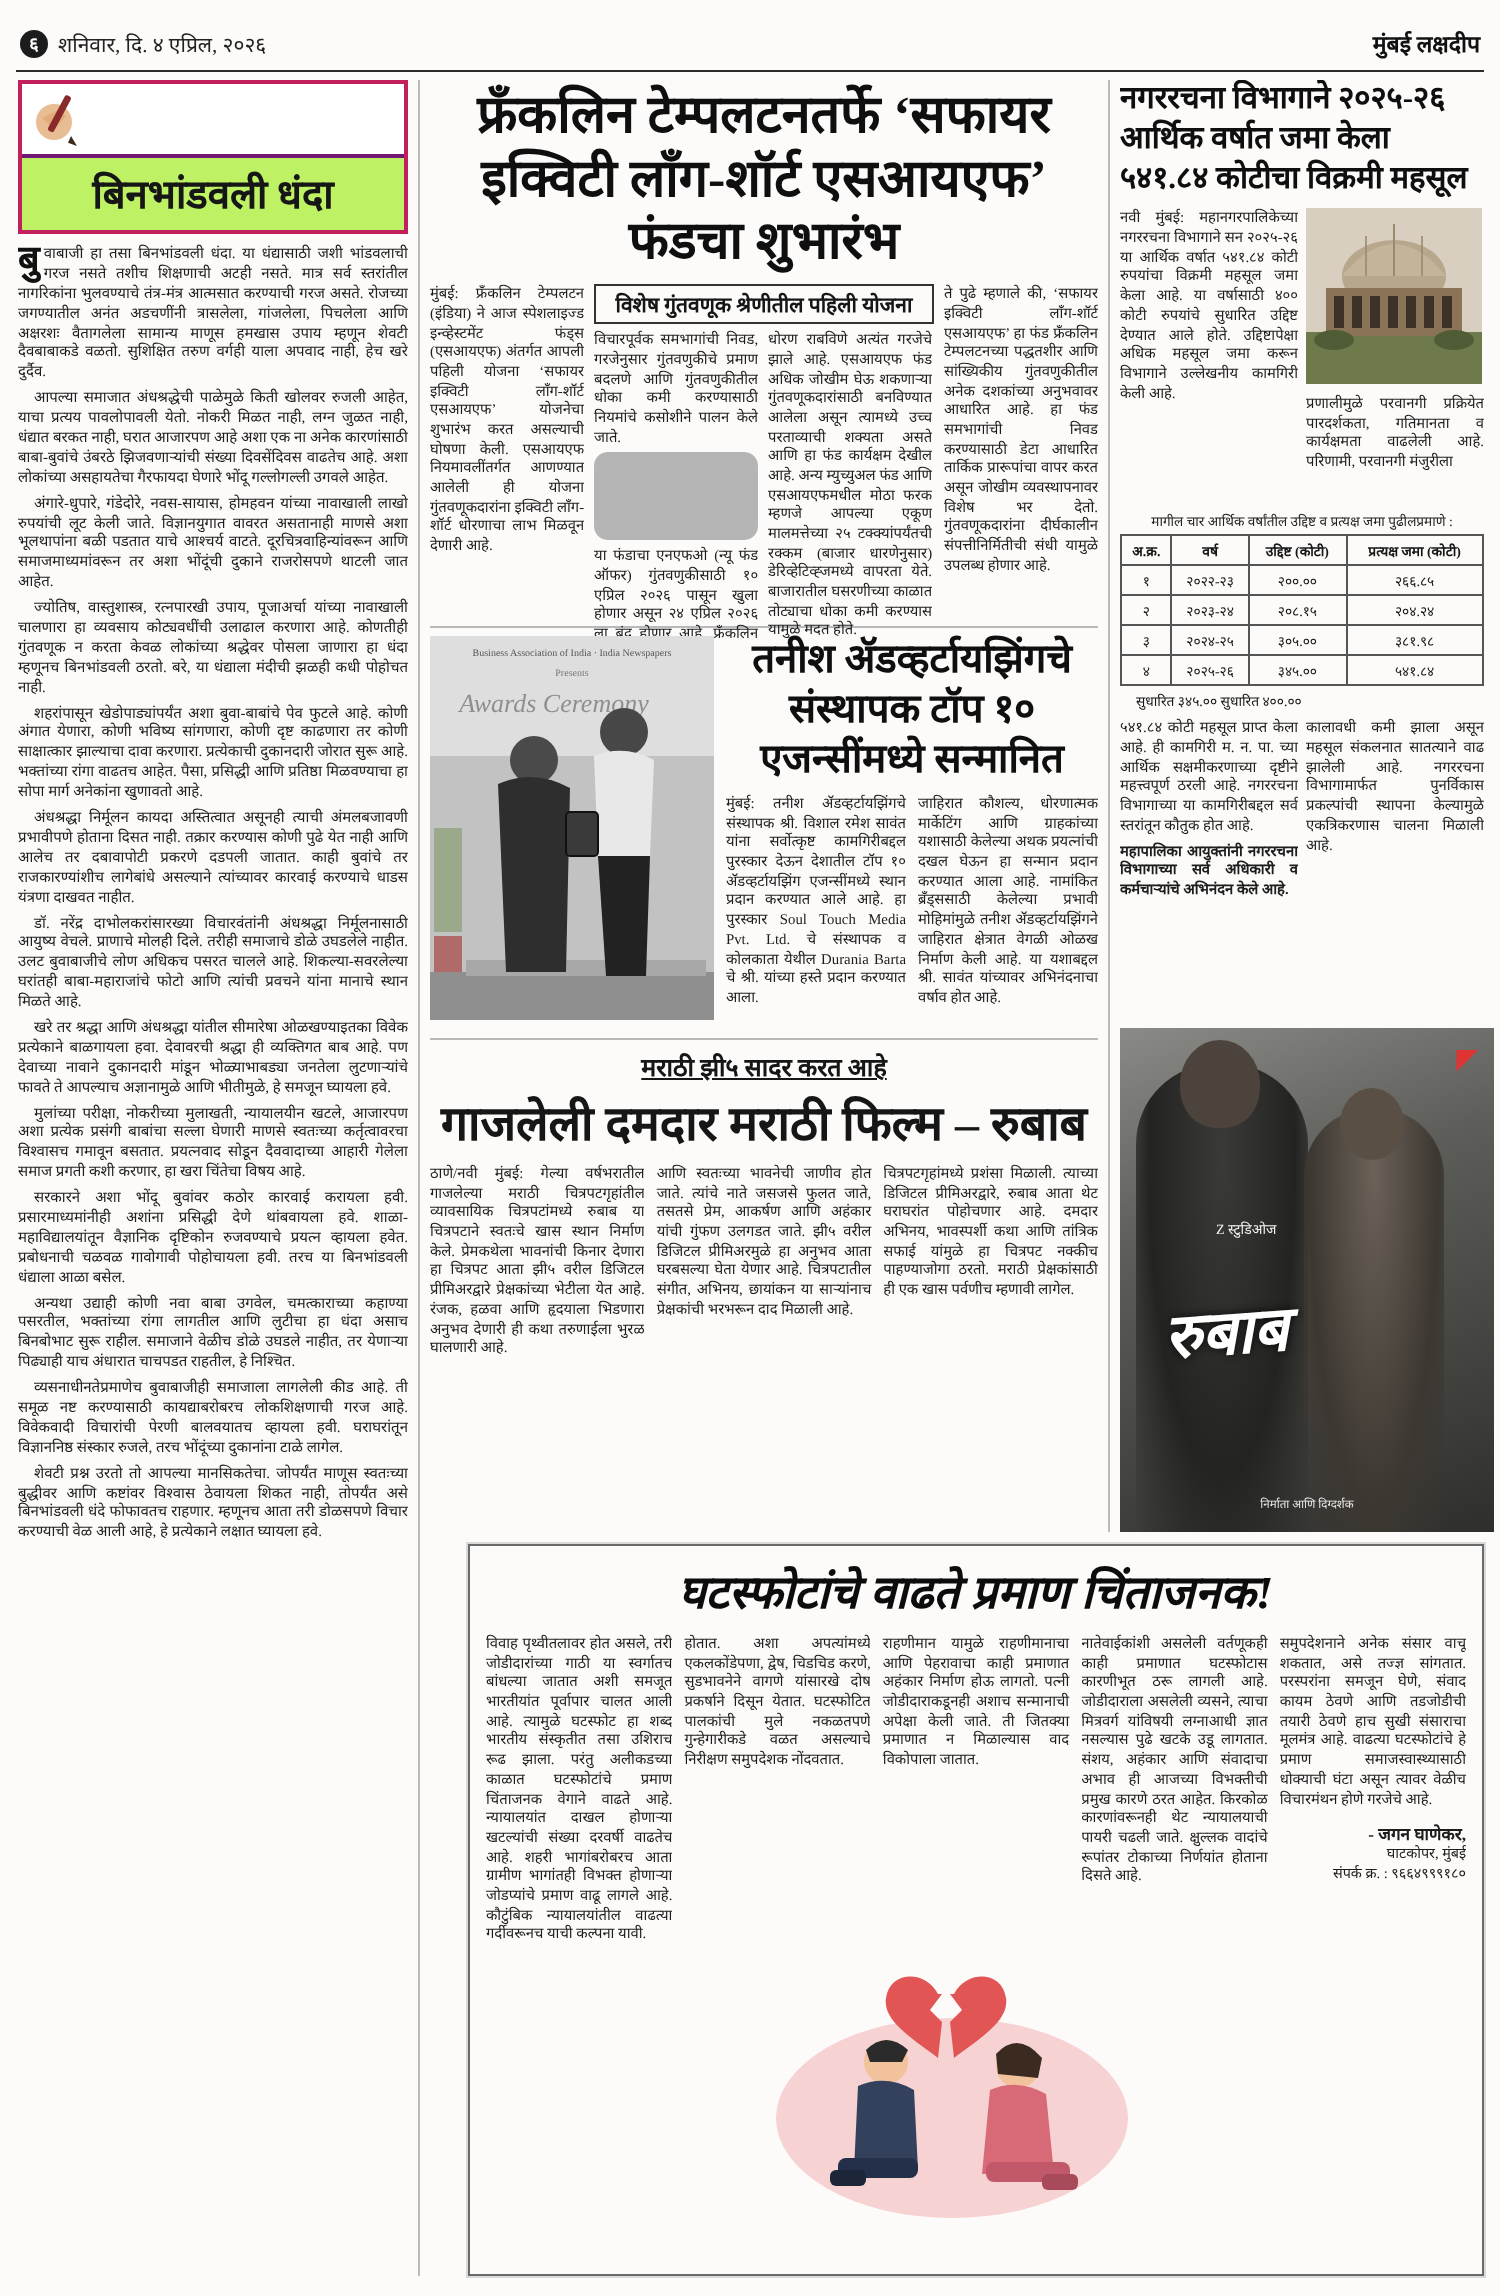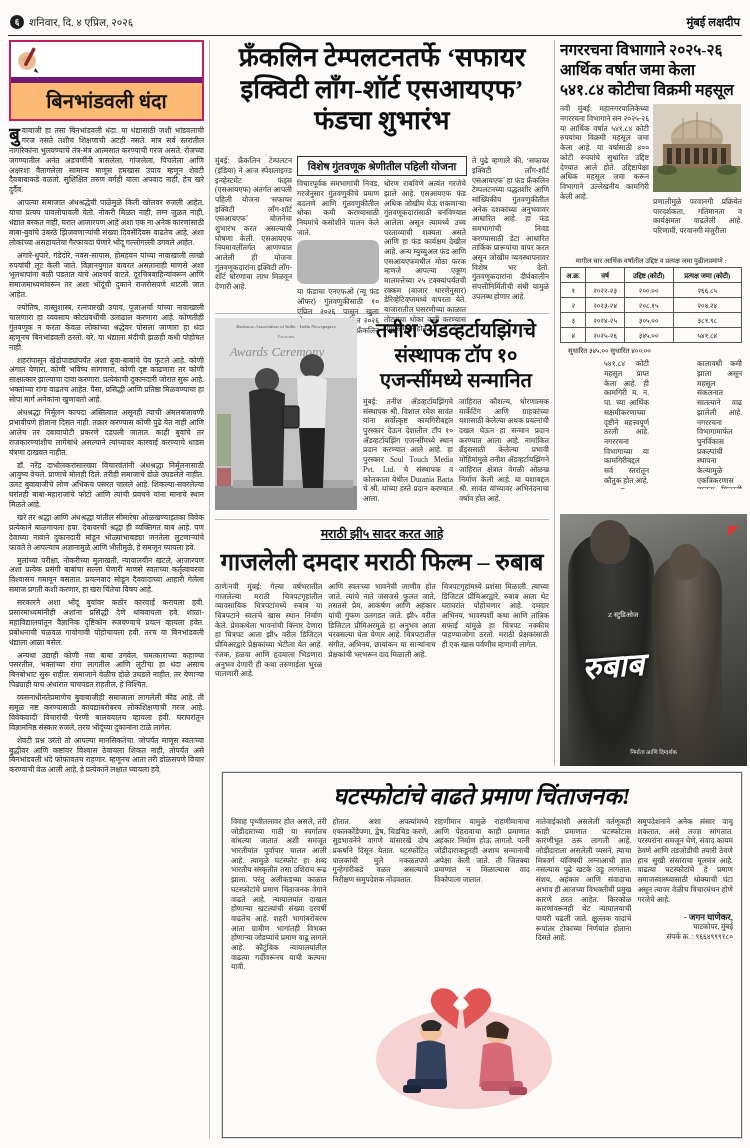--- a/index.html
+++ b/index.html
@@ -21,35 +21,35 @@
   .left-col { width:202px; border-right:1px solid #b9b9b9; padding:0 5px 0 1px; }
   .right-region { width:532px; padding-left:5px; }
   .top-zone { display:flex; }
   .mid-col { width:340px; border-right:1px solid #b9b9b9; padding-right:5px; }
   .rt-col { width:187px; padding-left:5px; }
 
   
   .ed-box { border:2.5px solid #c2205c; background:#fff; }
   .ed-head { display:flex; align-items:center; gap:4px; padding:3px 4px 2px 4px; }
   .ed-label { color:#cf1a5e; font-size:27px; font-weight:bold; letter-spacing:.5px; }
-  .ed-band { background:#fdba74; border-top:6px solid #701a75; text-align:center; padding:4px 0 5px 0; }
+  .ed-band { background:#bef264; border-top:2px solid #701a75; text-align:center; padding:4px 0 5px 0; }
   .ed-title { font-size:20px; font-weight:bold; color:#161616; }
   .ed-text { margin-top:5px; height:998px; overflow:hidden; font-size:7.5px; line-height:1.32; text-align:justify; color:#1d1d1d; }
   .ed-text p { margin-bottom:3px; text-indent:8px; }
   .ed-text p.first { text-indent:0; }
   .dropcap { float:left; font-size:19px; line-height:.9; font-weight:bold; padding-right:2px; color:#111; }
 
   
   .bodytxt { font-size:7.4px; line-height:1.31; text-align:justify; color:#1d1d1d; overflow:hidden; }
   .bodytxt p { margin-bottom:3px; }
 
   
   .franklin { height:274px; border-bottom:1px solid #b9b9b9; padding-top:2px; }
   .fr-headline { font-size:26px; line-height:1.22; font-weight:bold; text-align:center; color:#0f0f0f; }
-  .fr-body { display:flex; gap:5px; margin-top:19px; height:184px; }
+  .fr-body { display:flex; gap:5px; margin-top:5px; height:184px; }
   .fr-c { width:78px; }
   .fr-mid { width:172px; }
   .fr-sub { border:1px solid #333; font-weight:bold; font-size:10.5px; text-align:center; padding:2px 1px; margin-bottom:3px; }
   .fr-midcols { display:flex; gap:5px; height:158px; overflow:hidden; }
   .fr-midcols .fr-c { width:82px; }
   .greybox { background:#b5b5b5; border-radius:7px; height:44px; margin:3px 0; }
 
   
   .tanish { height:206px; border-bottom:1px solid #b9b9b9; padding-top:4px; display:flex; gap:6px; }
   .tn-photo { width:142px; height:192px; background:#c9c9c9; flex:none; }
@@ -70,36 +70,36 @@
   .ng-headline { font-size:15.5px; line-height:1.3; font-weight:bold; color:#0f0f0f; }
   .ng-top { display:flex; gap:4px; margin-top:4px; height:148px; }
   .ng-top .c { width:50%; }
   .ng-photo { width:88px; height:88px; margin-bottom:2px; }
   .ng-caption { font-size:6.8px; text-align:center; margin-top:4px; color:#222; }
   table.ng-table { width:100%; border-collapse:collapse; margin-top:2px; font-size:6.9px; }
   .ng-table th, .ng-table td { border:1px solid #555; padding:2.5px 2px; text-align:center; font-weight:normal; }
   .ng-table th { font-weight:bold; }
   .ng-foot { font-size:6.9px; margin:3px 0 4px 8px; }
   .ng-bottom { display:flex; gap:4px; height:130px; overflow:hidden; }
-  .ng-bottom .c { width:50%;margin-left:44px; }
+  .ng-bottom .c { width:50%; }
   .ng-bold { font-weight:bold; }
 
   
   .poster { margin-top:8px; width:187px; height:252px; position:relative; background:linear-gradient(160deg,#8a8a86 0%,#5d5d59 35%,#2e2e2c 100%); overflow:hidden; }
   .po-fig1 { position:absolute; left:8px; top:18px; width:86px; height:234px; background:radial-gradient(ellipse at 50% 20%, #3a3a38 0%, #232321 60%, transparent 100%); border-radius:40px 40px 0 0; }
   .po-head1 { position:absolute; left:30px; top:6px; width:40px; height:44px; background:#4c443c; border-radius:50% 50% 45% 45%; }
   .po-fig2 { position:absolute; left:92px; top:40px; width:70px; height:212px; background:radial-gradient(ellipse at 50% 15%, #6b6258 0%, #3c3731 65%, transparent 100%); border-radius:34px 34px 0 0; }
   .po-head2 { position:absolute; left:110px; top:30px; width:32px; height:36px; background:#5a4f44; border-radius:50%; }
   .po-logo { position:absolute; right:8px; top:8px; color:#e03434; font-size:14px; }
   .po-studio { position:absolute; left:48px; top:96px; color:#f2f2f2; font-size:7px; }
   .po-title { position:absolute; left:22px; top:130px; color:#ffffff; font-size:31px; font-weight:bold; font-style:italic; transform:rotate(-4deg); text-shadow:0 0 4px rgba(0,0,0,.8); }
   .po-credits { position:absolute; left:0; bottom:10px; width:100%; text-align:center; color:#e9e9e9; font-size:5.8px; }
 
   
-  .divorce { margin-top:6px; margin-left:7px; border:1.4px solid #6a6a6a; outline:1px solid #d9d9d9; height:366px; padding:6px 8px; position:relative; }
+  .divorce { margin-top:6px; margin-left:19px; border:1.4px solid #6a6a6a; outline:1px solid #d9d9d9; height:366px; padding:6px 8px; position:relative; }
   .dv-headline { text-align:center; font-size:23px; font-weight:bold; font-style:italic; color:#0c0c0c; }
   .dv-body { display:flex; gap:6px; margin-top:6px; height:296px; overflow:hidden; position:relative; }
   .dv-body > div.col { width:20%; }
   .dv-illu { position:absolute; left:138px; top:150px; width:190px; height:146px; }
   .dv-sign { margin-top:8px; text-align:right; }
   .dv-sign .nm { font-weight:bold; font-size:8.6px; }
   .dv-sign .pl, .dv-sign .ph { font-size:7.2px; }
 
   .handicon { width:30px; height:30px; flex:none; }
 </style>

